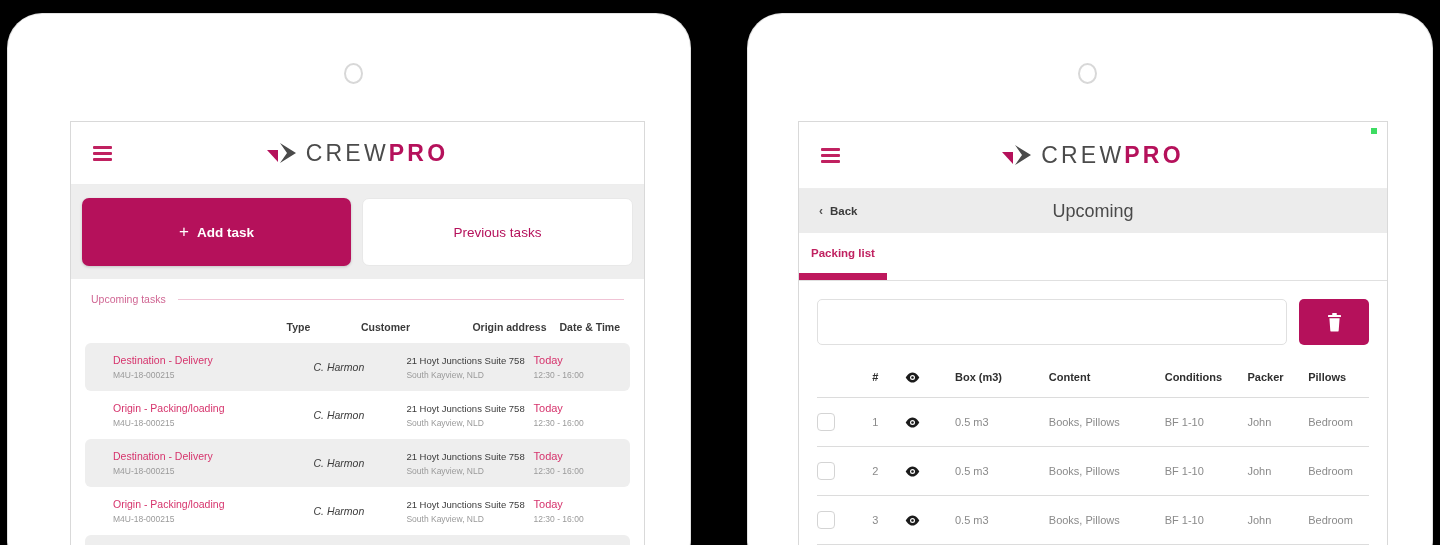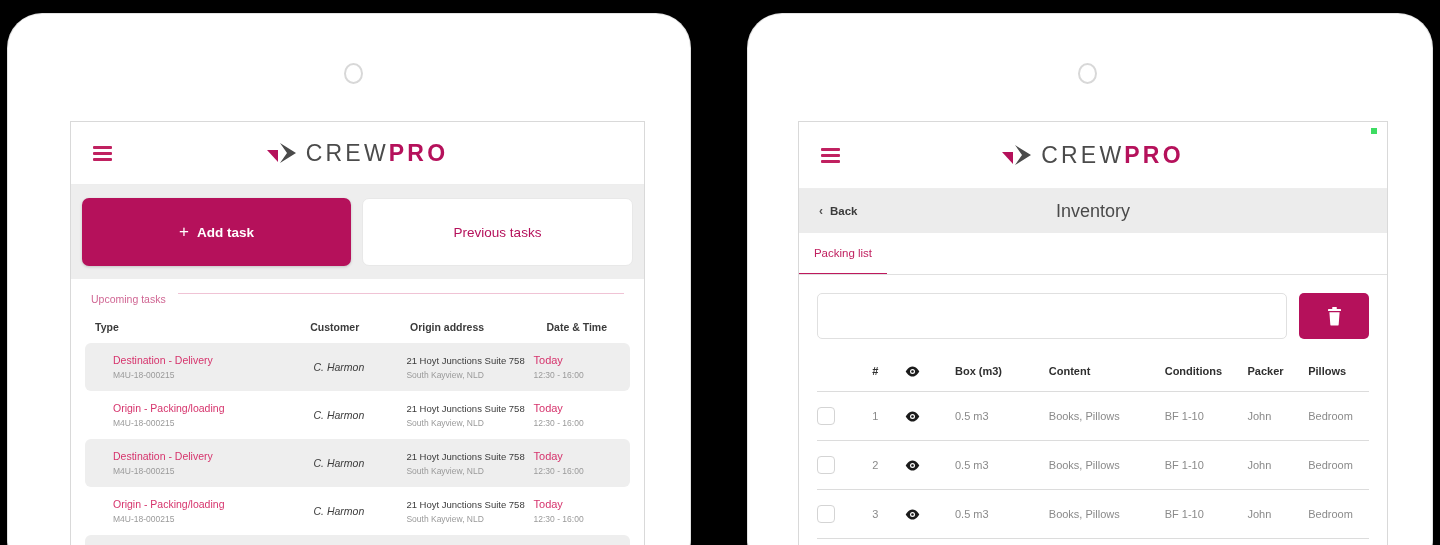--- a/index.html
+++ b/index.html
@@ -142,40 +142,41 @@
   .btn-secondary {
     background: #ffffff;
     color: #b5115b;
     border: 1px solid #e8e8e8;
     font-weight: 500;
   }
 
   
   .section-head {
     display: flex;
-    align-items: flex-start;
+    align-items: center;
     gap: 12px;
     padding: 14px 20px 4px 20px;
   }
   .section-head-label {
     font-size: 10.5px;
     color: #d06693;
     white-space: nowrap;
   }
   .section-head-rule {
     flex: 1;
     height: 1px;
     background: #f0c3d5;
   }
 
   
   .tasks { padding: 6px 14px 0 14px; }
   .task-head {
     display: flex;
     padding: 6px 10px 10px 10px;
+    text-align: right;
   }
   .task-head div {
     font-size: 10.5px;
     font-weight: 700;
     color: #3b3b3b;
   }
   .task-row {
     display: flex;
     align-items: center;
     padding: 11px 28px;
@@ -270,22 +271,22 @@
     width: 88px;
     text-align: center;
     font-size: 11.5px;
     color: #9a9a9a;
     cursor: pointer;
     box-sizing: border-box;
   }
   .tab.active {
     background: #ffffff;
     color: #c02160;
-    font-weight: 400;
-    border-bottom: 1px solid #be185d;
+    font-weight: 700;
+    border-bottom: 7px solid #be185d;
   }
   .tabs-filler { flex: 1; background: #ffffff; }
 
   
   .toolbar {
     display: flex;
     gap: 12px;
     padding: 18px 18px 14px 18px;
     align-items: stretch;
   }
@@ -500,21 +501,21 @@
           <div class="brand-text"><span class="crew">CREW</span><span class="pro">PRO</span></div>
         </div>
         <div class="status-dot"></div>
       </div>
 
       <div class="subheader">
         <div class="back-link">
           <span class="back-chevron">‹</span>
           <span>Back</span>
         </div>
-        <div class="page-title">Inventory</div>
+        <div class="page-title">Upcoming</div>
       </div>
 
       <div class="tabs">
         <div class="tab active">Packing list</div>
         <div class="tabs-filler"></div>
       </div>
 
       <div class="toolbar">
         <input class="search-input" type="text" placeholder="" style="">
         <button class="delete-btn">

